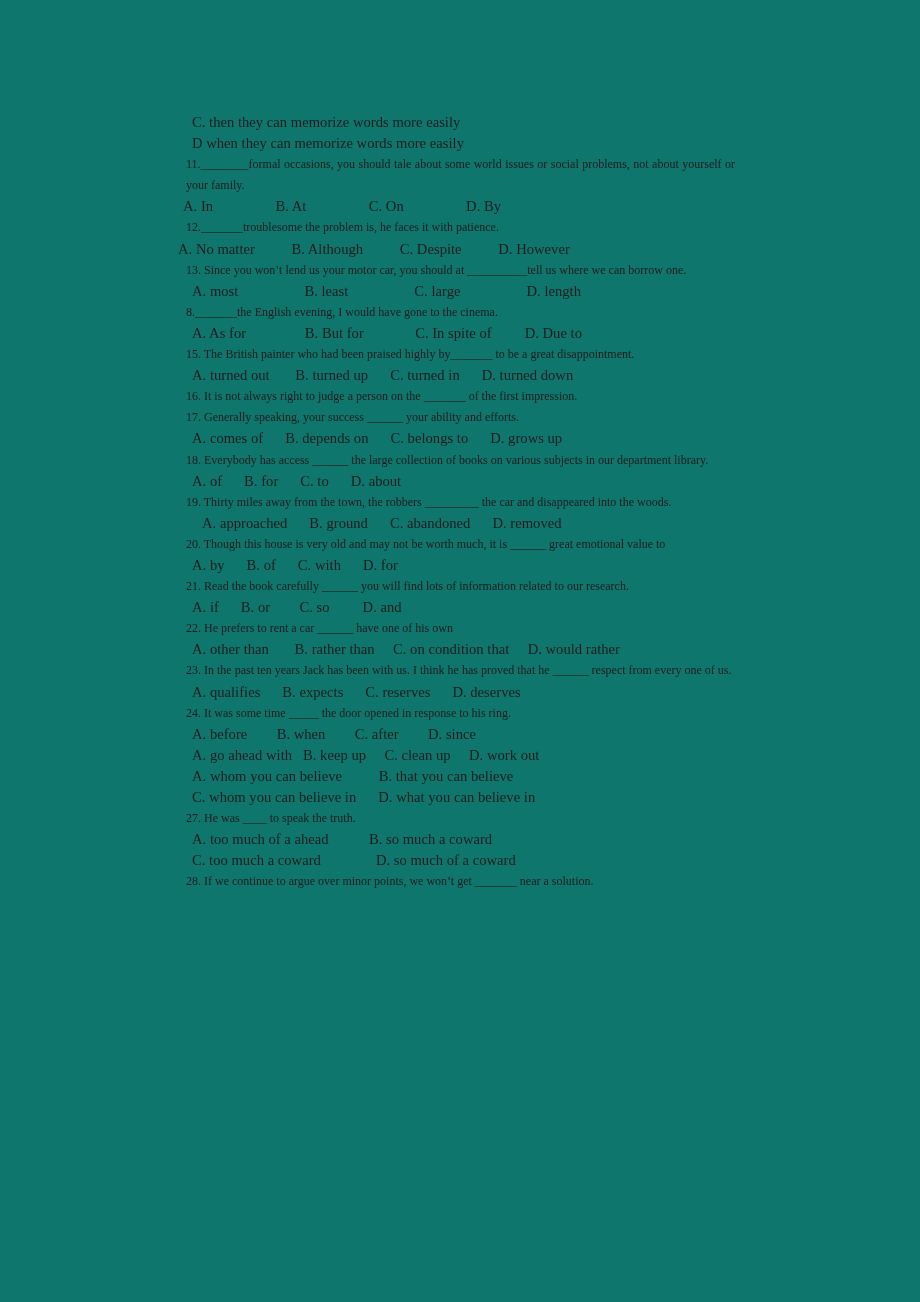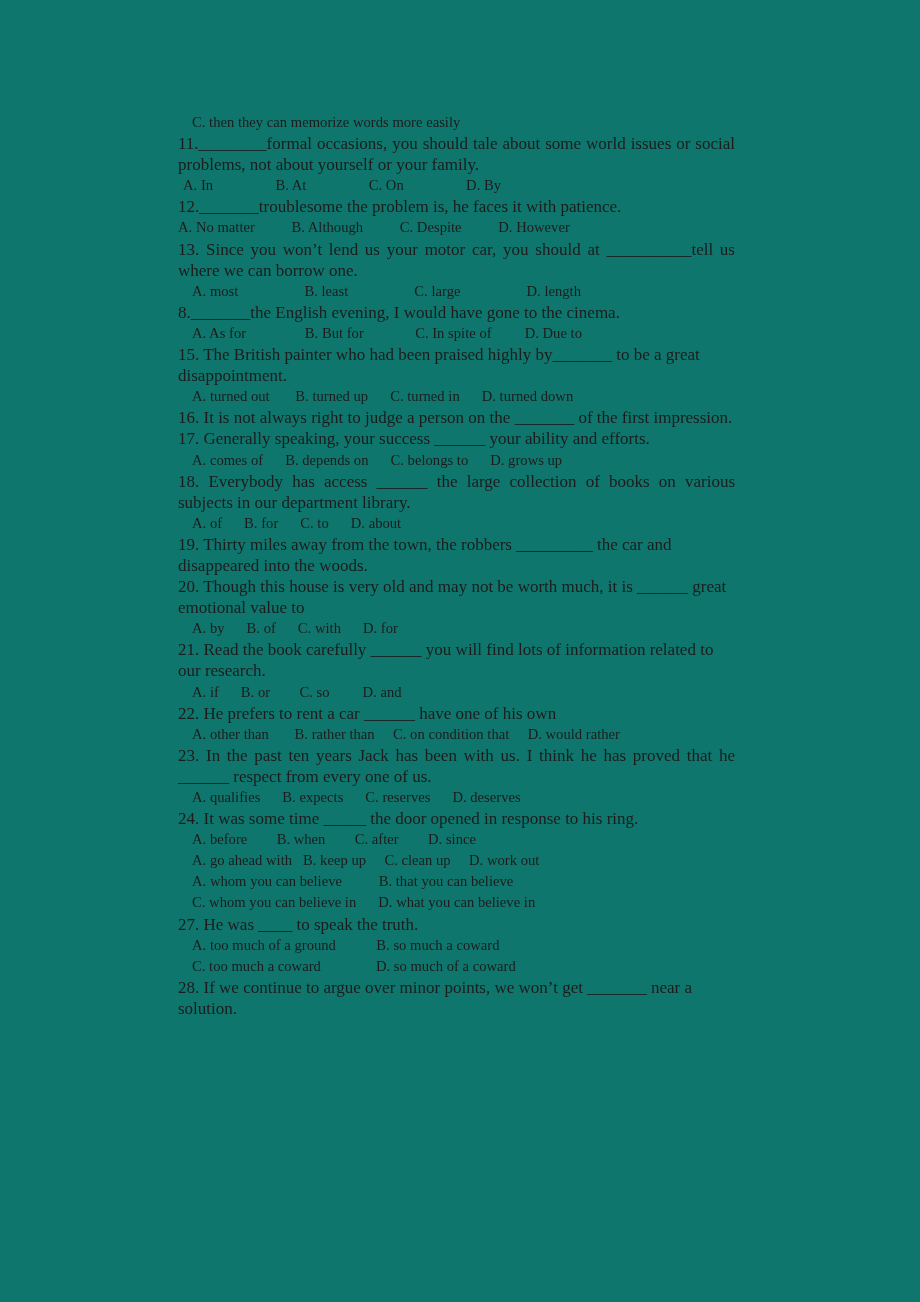--- a/index.html
+++ b/index.html
@@ -31,46 +31,48 @@
   }
   .line {
     font-size: 14.6px;
     line-height: 21.1px;
     letter-spacing: 0.02px;
     white-space: pre-wrap;
     color: #1c1c1c;
   }
   
   .qpara {
-    font-size: 17px;
+    font-size: 12px;
     line-height: 21.1px;
     text-align: justify;
     text-justify: inter-word;
     white-space: normal;
     color: #1c1c1c;
+    margin-left: 8px;
   }
   .qpara.nojust {
     text-align: left;
   }
   
   .ind-0  { padding-left: 0px; }
   .ind-xs { padding-left: 5px; }
   .ind-sm { padding-left: 14px; }
   .ind-md { padding-left: 24px; }
   .gap-q20 { margin-top: 21px; }
   
   #content { -webkit-font-smoothing: antialiased; }
 </style>
 </head>
 <body>
 
 <div id="page">
   <div id="content">
 
     <div class="line ind-sm">C. then they can memorize words more easily</div>
+    <div class="line ind-sm">D when they can memorize words more easily</div>
 
     <div class="qpara">11.________formal occasions, you should tale about some world issues or social problems, not about yourself or your family.</div>
     <div class="line ind-xs">A. In                 B. At                 C. On                 D. By</div>
 
     <div class="qpara nojust">12._______troublesome the problem is, he faces it with patience.</div>
     <div class="line ind-0">A. No matter          B. Although          C. Despite          D. However</div>
 
     <div class="qpara">13. Since you won’t lend us your motor car, you should at __________tell us where we can borrow one.</div>
     <div class="line ind-sm">A. most                  B. least                  C. large                  D. length</div>
 
@@ -82,20 +84,21 @@
 
     <div class="qpara nojust">16. It is not always right to judge a person on the _______ of the first impression.</div>
 
     <div class="qpara nojust">17. Generally speaking, your success ______ your ability and efforts.</div>
     <div class="line ind-sm">A. comes of      B. depends on      C. belongs to      D. grows up</div>
 
     <div class="qpara">18. Everybody has access ______ the large collection of books on various subjects in our department library.</div>
     <div class="line ind-sm">A. of      B. for      C. to      D. about</div>
 
     <div class="qpara nojust">19. Thirty miles away from the town, the robbers _________ the car and disappeared into the woods.</div>
+    <div class="line ind-md">A. approached      B. ground      C. abandoned      D. removed</div>
 
     <div class="qpara nojust">20. Though this house is very old and may not be worth much, it is ______ great emotional value to</div>
     <div class="line ind-sm">A. by      B. of      C. with      D. for</div>
 
     <div class="qpara nojust">21. Read the book carefully ______ you will find lots of information related to our research.</div>
     <div class="line ind-sm">A. if      B. or        C. so         D. and</div>
 
     <div class="qpara nojust">22. He prefers to rent a car ______ have one of his own</div>
     <div class="line ind-sm">A. other than       B. rather than     C. on condition that     D. would rather</div>
 
@@ -104,19 +107,19 @@
 
     <div class="qpara nojust">24. It was some time _____ the door opened in response to his ring.</div>
     <div class="line ind-sm">A. before        B. when        C. after        D. since</div>
 
     <div class="line ind-sm">A. go ahead with   B. keep up     C. clean up     D. work out</div>
 
     <div class="line ind-sm">A. whom you can believe          B. that you can believe</div>
     <div class="line ind-sm">C. whom you can believe in      D. what you can believe in</div>
 
     <div class="qpara nojust">27. He was ____ to speak the truth.</div>
-    <div class="line ind-sm">A. too much of a ground           B. so much a coward</div>
+    <div class="line ind-sm">A. too much of a ahead           B. so much a coward</div>
     <div class="line ind-sm">C. too much a coward               D. so much of a coward</div>
 
     <div class="qpara nojust">28. If we continue to argue over minor points, we won’t get _______ near a solution.</div>
 
   </div>
 </div>
 
 </body></html>

